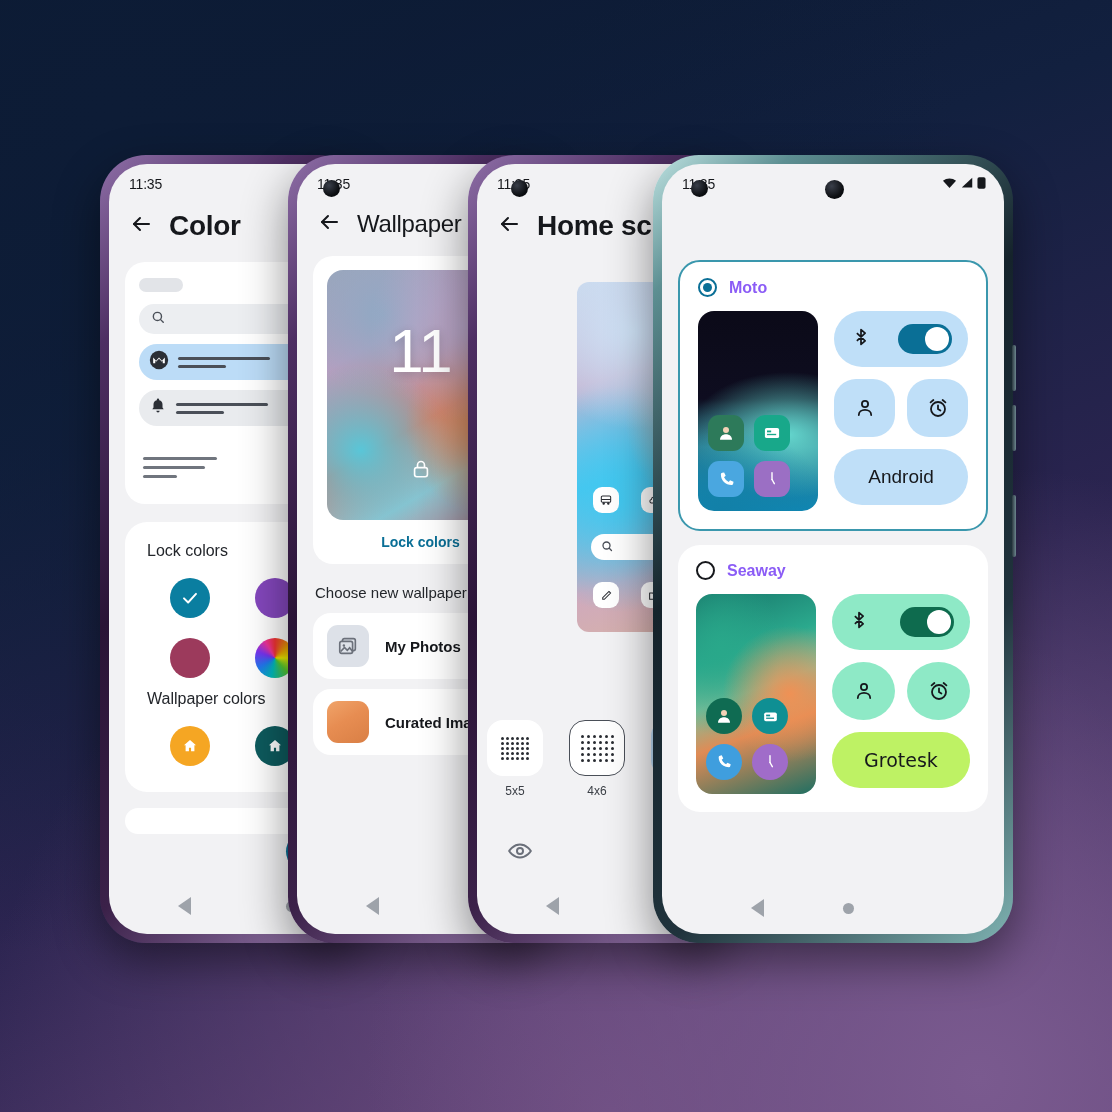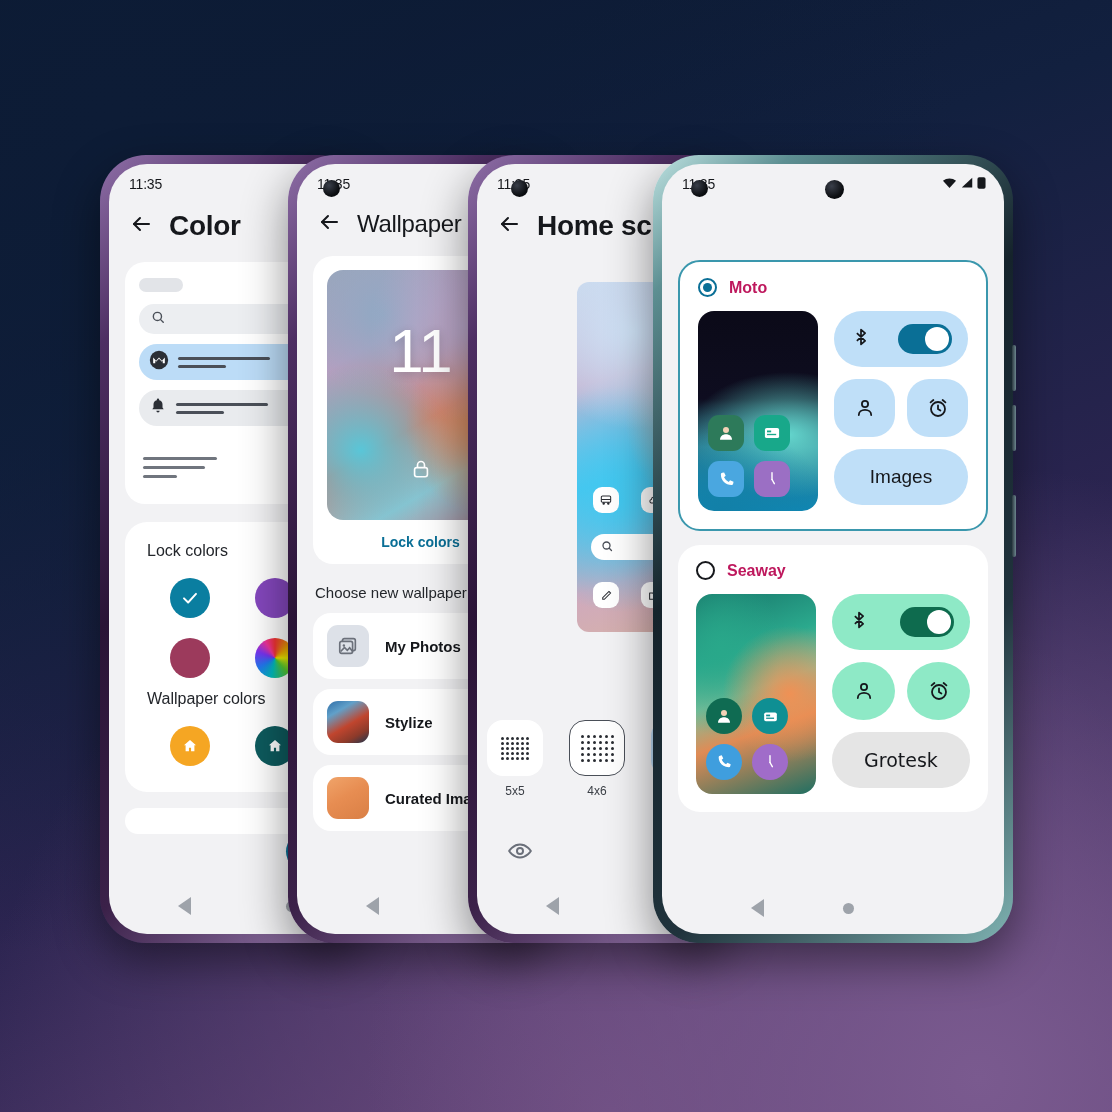--- a/index.html
+++ b/index.html
@@ -201,21 +201,21 @@
   
   .themes-scroll { position: absolute; left: 0; right: 0; top: 96px; bottom: 0; padding: 0 16px; }
   .theme-card {
     background: #fff; border-radius: 22px; padding: 16px 18px 18px 18px; margin-bottom: 14px;
   }
   .theme-card.active { border: 2px solid #3a97ad; }
   .theme-head { display: flex; align-items: center; gap: 12px; margin-bottom: 14px; }
   .radio { width: 19px; height: 19px; border-radius: 50%; border: 2px solid #16181c; flex: 0 0 auto; }
   .radio.on { border-color: #0a6f96; display: flex; align-items: center; justify-content: center; }
   .radio.on::after { content: ""; width: 9px; height: 9px; border-radius: 50%; background: #0a6f96; }
-  .theme-name { font-size: 16px; font-weight: 700; color: #be185d; }
+  .theme-name { font-size: 16px; font-weight: 700; color: #8b5cf6; }
   .theme-name.serif { font-family: "Liberation Serif", serif; font-weight: 400; font-size: 18px; }
   .theme-body { display: flex; gap: 16px; }
   .theme-wall {
     width: 120px; height: 200px; border-radius: 16px; position: relative; overflow: hidden; flex: 0 0 auto;
   }
   .theme-wall.moto {
     background:
       radial-gradient(ellipse 130% 60% at 20% 100%, #1280a8 0%, rgba(18,128,168,0) 70%),
       radial-gradient(ellipse 120% 45% at 75% 62%, #64d6cd 0%, rgba(100,214,205,0) 70%),
       linear-gradient(180deg, #0b0a18 0%, #0e0d20 44%, #2e7d8f 68%, #0f87b4 100%);
@@ -396,24 +396,20 @@
         <svg width="22" height="22" viewBox="0 0 24 24" fill="none" stroke="#6b707a" stroke-width="1.8">
             <rect x="6" y="4" width="14" height="13" rx="2"></rect>
             <rect x="3" y="7" width="14" height="13" rx="2" fill="#dde1e8"></rect>
             <circle cx="7.5" cy="11.5" r="1.3" fill="#6b707a" stroke="none"></circle>
             <path d="M4 18l4.2-4.4 3 3 2.6-2.6 3.2 4"></path>
           </svg>
       </span>
       <span class="w-label">My Photos</span>
     </div>
     <div class="w-item">
-      <span class="w-thumb stylize"></span>
-      <span class="w-label">Stylize</span>
-    </div>
-    <div class="w-item">
       <span class="w-thumb curated"></span>
       <span class="w-label">Curated Images</span>
     </div>
 
     <div class="navbar">
       <span class="nav-tri"></span>
       <span class="nav-dot"></span>
     </div>
   </div>
 </div>
@@ -687,21 +683,21 @@
                   </svg>
               </span>
               <span class="tile-sq" style="background:#bfdff8; border-radius:22px;">
                 <svg width="24" height="24" viewBox="0 0 24 24" fill="none" stroke="#16181c" stroke-width="1.8">
                     <circle cx="12" cy="13" r="7"></circle>
                     <path d="M12 9.5V13l2.4 1.6" stroke-linecap="round"></path>
                     <path d="M4.6 6.4 7.4 4M19.4 6.4 16.6 4" stroke-linecap="round"></path>
                   </svg>
               </span>
             </div>
-            <div class="tile-font" style="background:#bfdff8">Images</div>
+            <div class="tile-font" style="background:#bfdff8">Android</div>
           </div>
         </div>
       </div>
 
       <div class="theme-card">
         <div class="theme-head">
           <span class="radio"></span>
           <span class="theme-name">Seaway</span>
         </div>
         <div class="theme-body">
@@ -752,21 +748,21 @@
                   </svg>
               </span>
               <span class="tile-sq" style="background:#8ee9c6; border-radius:50%;">
                 <svg width="24" height="24" viewBox="0 0 24 24" fill="none" stroke="#16181c" stroke-width="1.8">
                     <circle cx="12" cy="13" r="7"></circle>
                     <path d="M12 9.5V13l2.4 1.6" stroke-linecap="round"></path>
                     <path d="M4.6 6.4 7.4 4M19.4 6.4 16.6 4" stroke-linecap="round"></path>
                   </svg>
               </span>
             </div>
-            <div class="tile-font grotesk" style="background:#e5e5e5">Grotesk</div>
+            <div class="tile-font grotesk" style="background:#bef264">Grotesk</div>
           </div>
         </div>
       </div>
 
 
     </div>
 
     <div class="navbar" style="bottom:8px;">
       <span class="nav-tri" style="left:26%;"></span>
       <span class="nav-dot" style="right:44%;"></span>

